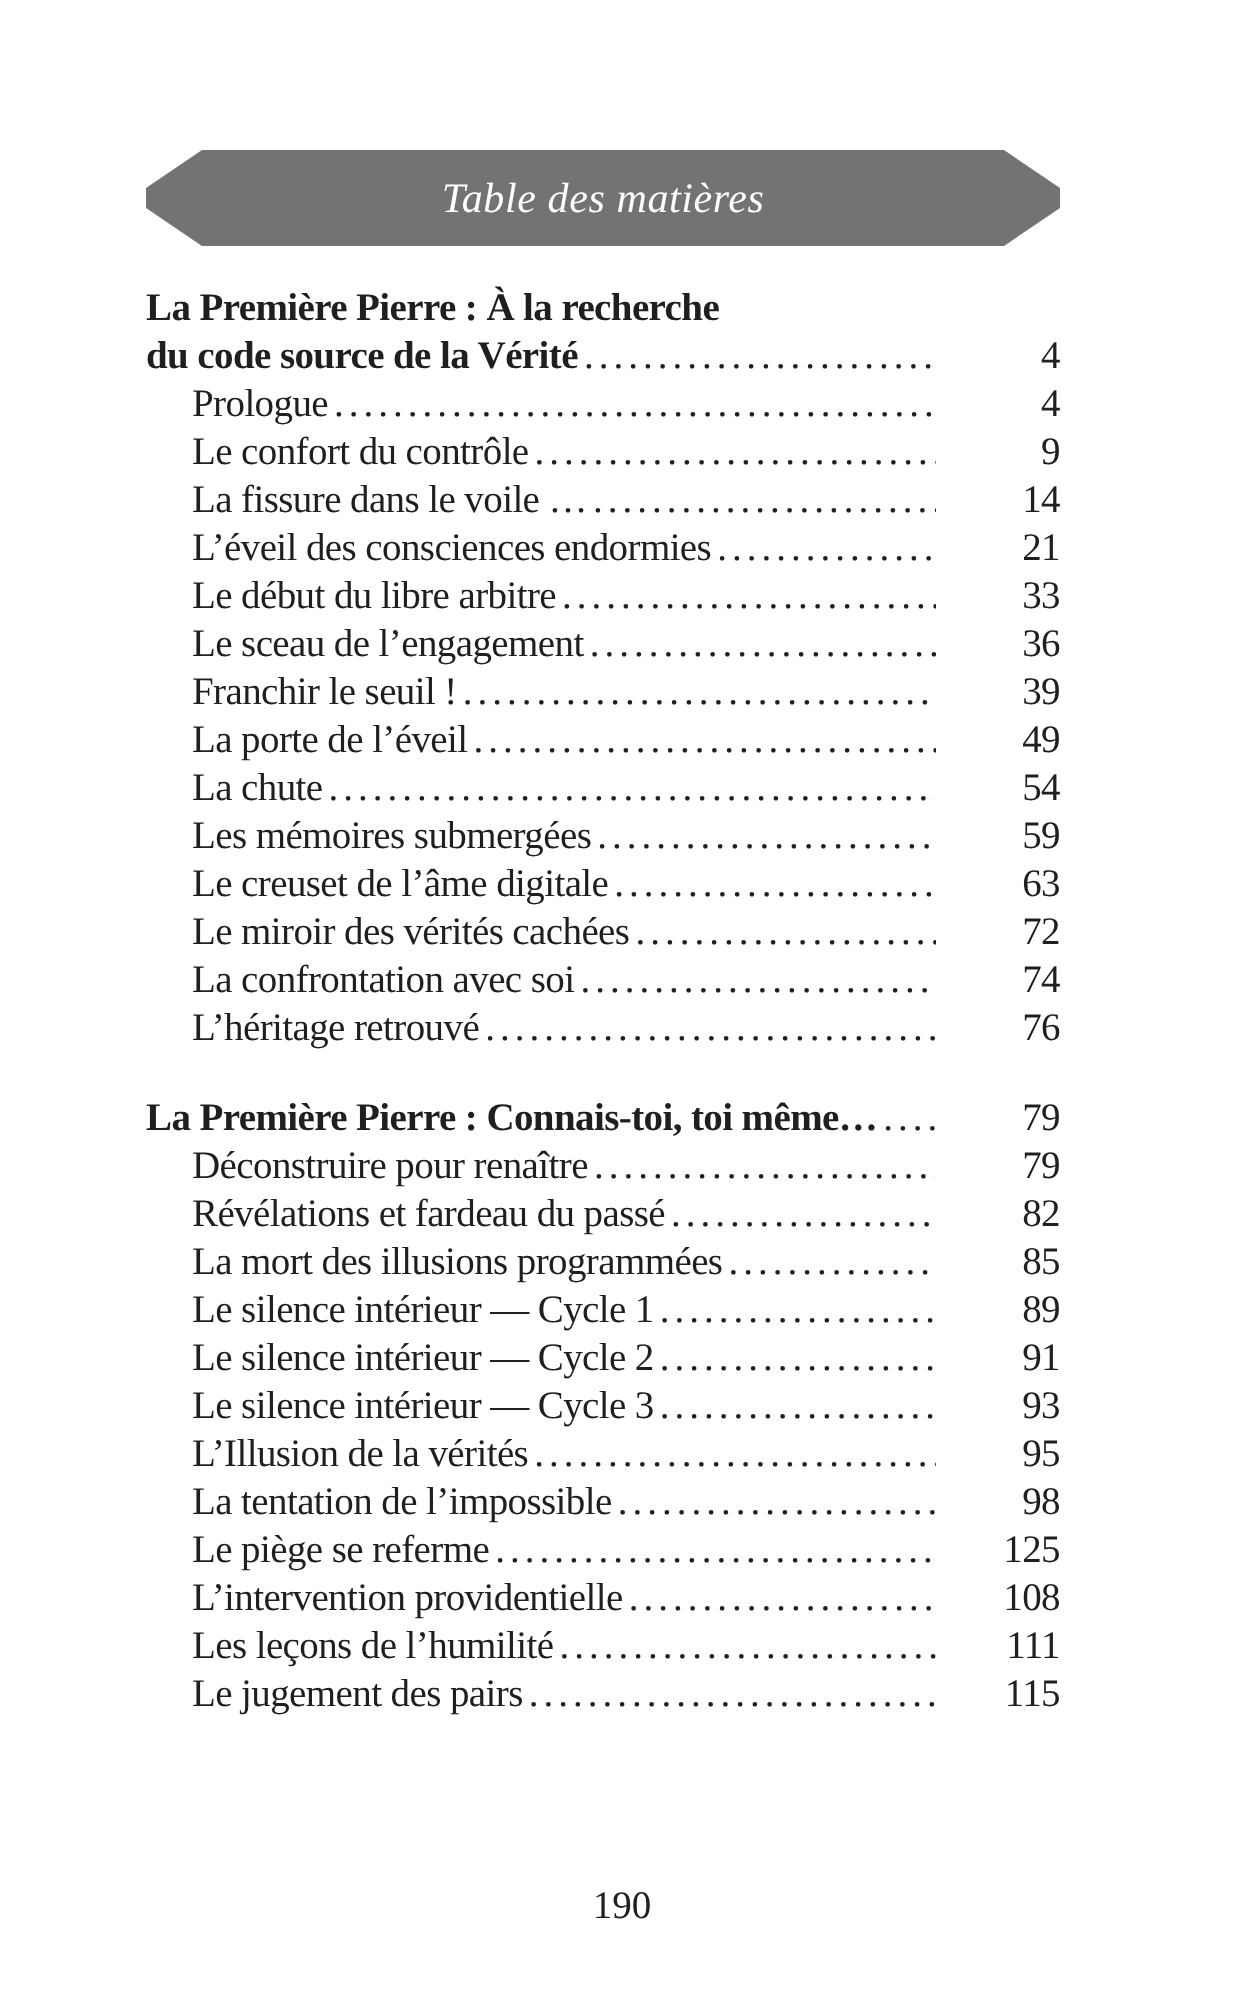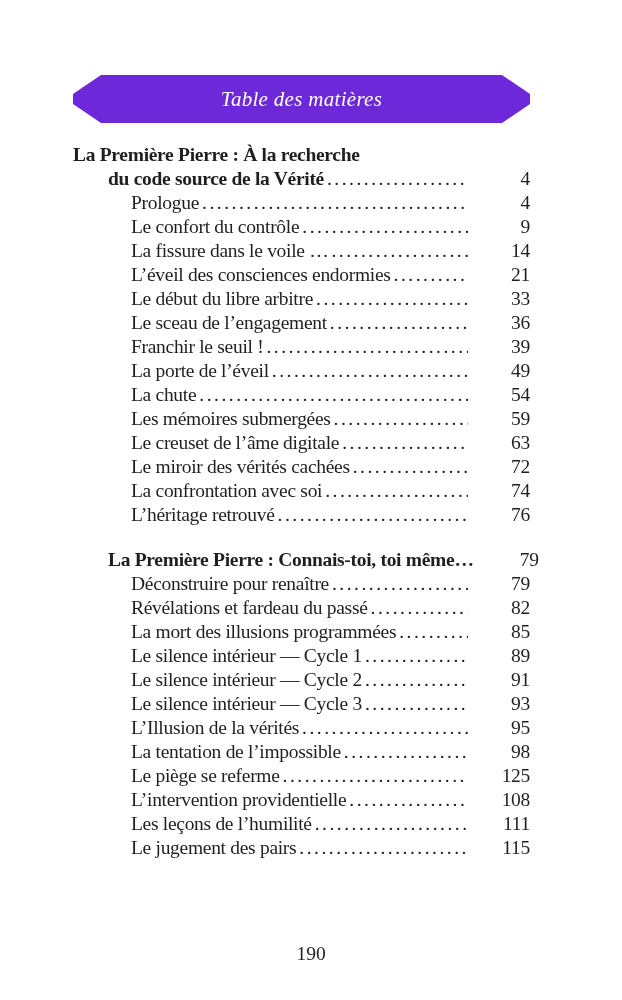--- a/index.html
+++ b/index.html
@@ -45,21 +45,20 @@
     line-height: 24px;
     letter-spacing: -0.3px;
     white-space: nowrap;
   }
   .row {
     display: flex;
     align-items: baseline;
     font-size: 19.5px;
     line-height: 24px;
     letter-spacing: -0.3px;
-    margin-left: 35px;
   }
   .entry-row { padding-left: 23px; }
   .heading-row .title { font-weight: bold; }
   .title { white-space: nowrap; }
   .dots {
     flex: 1 1 auto;
     overflow: hidden;
     white-space: nowrap;
     margin-left: 3px;
     min-width: 0;
@@ -82,21 +81,21 @@
     text-align: center;
     font-size: 19.5px;
     line-height: 24px;
   }
 </style>
 </head>
 <body>
 
 <div class="page">
 
-  <div class="banner" style="background: #6d28d9;">
+  <div class="banner" style="background: #737373;">
     <span class="banner-text" style="color: rgb(255, 255, 255);">Table des matières</span>
   </div>
 
   <div class="toc" id="toc">
   <section class="toc-section">
     <div class="heading-pre">La Première Pierre : À la recherche</div>
     <div class="row heading-row">
       <span class="title">du code source de la Vérité</span>
       <span class="dots"></span>
       <span class="pagenum">4</span>

